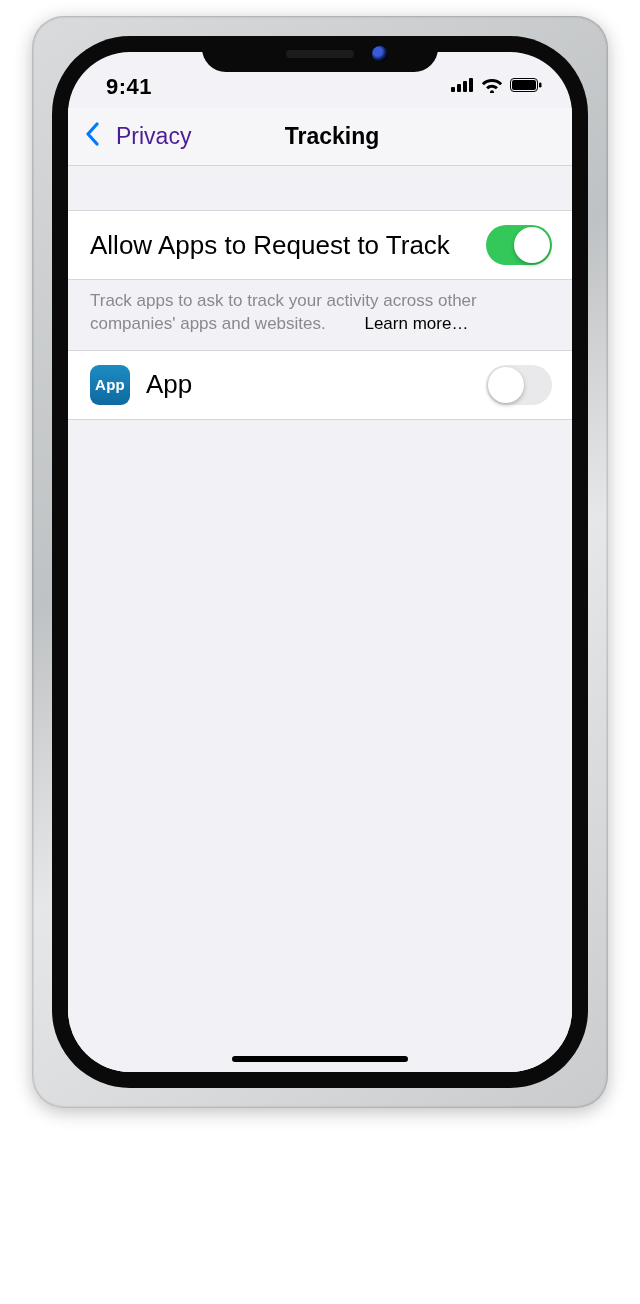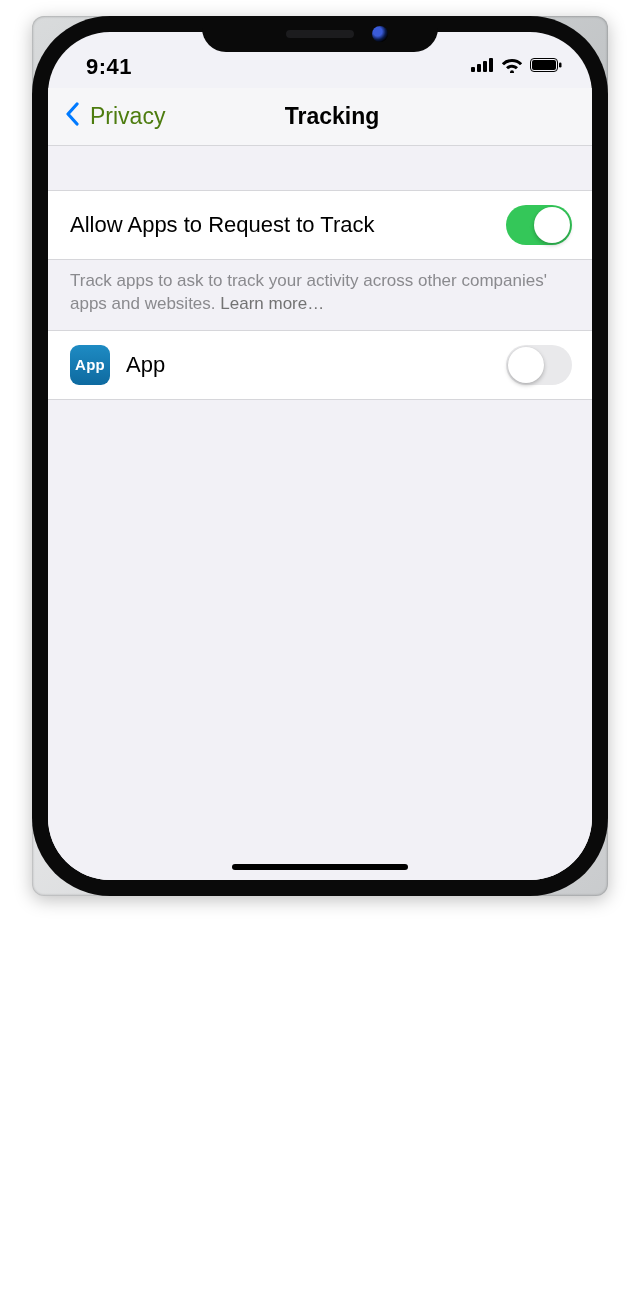--- a/index.html
+++ b/index.html
@@ -2,24 +2,24 @@
 <html><head>
   <meta charset="utf-8">
   <style>
     * { box-sizing: border-box; margin: 0; padding: 0; }
     html, body { width: 640px; height: 1304px; background: #fff; font-family: -apple-system, "Helvetica Neue", Arial, sans-serif; }
 
     
     .device {
       position: absolute;
       left: 32px; top: 16px;
-      width: 576px; height: 880px;
-      border-radius: 12px;
+      width: 576px; height: 1092px;
+      border-radius: 32px;
       background: linear-gradient(145deg,#d9dbdc,#bfc2c4 40%,#e6e7e8 60%,#c9cbcd);
-      padding: 0;
+      padding: 20px;
       box-shadow: 0 4px 18px rgba(0,0,0,.25), inset 0 0 3px rgba(0,0,0,.4);
     }
     .bezel {
       width: 100%; height: 100%;
       border-radius: 78px;
       background: #0a0a0a;
       padding: 16px;
       position: relative;
     }
     .screen {
@@ -75,22 +75,22 @@
     
     .navbar {
       position: absolute; top: 56px; left: 0; right: 0;
       height: 58px;
       background: #f6f6f8;
       border-bottom: 1px solid #d6d6da;
       display: flex; align-items: center;
       padding: 0 10px;
     }
     .nav-back {
-      display: flex; align-items: center; gap: 10px;
-      color: #4d7c0f;
+      display: flex; align-items: center; gap: 16px;
+      color: #4c1d95;
       font-size: 23px;
       cursor: pointer;
       padding: 4px 6px;
     }
     .nav-title {
       position: absolute; left: 0; right: 0;
       text-align: center;
       font-size: 23px; font-weight: 600;
       color: #000;
       pointer-events: none;
@@ -108,29 +108,29 @@
     .section-spacer { height: 44px; }
 
     .cell {
       background: #fff;
       border-top: 1px solid #d6d6da;
       border-bottom: 1px solid #d6d6da;
       display: flex; align-items: center;
       padding: 14px 20px 14px 22px;
       min-height: 62px;
     }
-    .cell-label { flex: 1; font-size: 22px; color: #000; }
+    .cell-label { flex: 1; font-size: 26px; color: #000; }
 
     .footer-text {
       padding: 10px 22px 14px;
       font-size: 17px;
       line-height: 1.35;
       color: #8a8a8e;
     }
-    .footer-text a { color: #737373; text-decoration: none; }
+    .footer-text a { color: #000000; text-decoration: none; margin-left: 34px; }
 
     .app-icon {
       width: 40px; height: 40px;
       border-radius: 9px;
       background: linear-gradient(#1e8bc3,#0e6aa0);
       display: flex; align-items: center; justify-content: center;
       color: #fff; font-size: 15px; font-weight: 600;
       margin-right: 16px;
       letter-spacing: .2px;
     }

